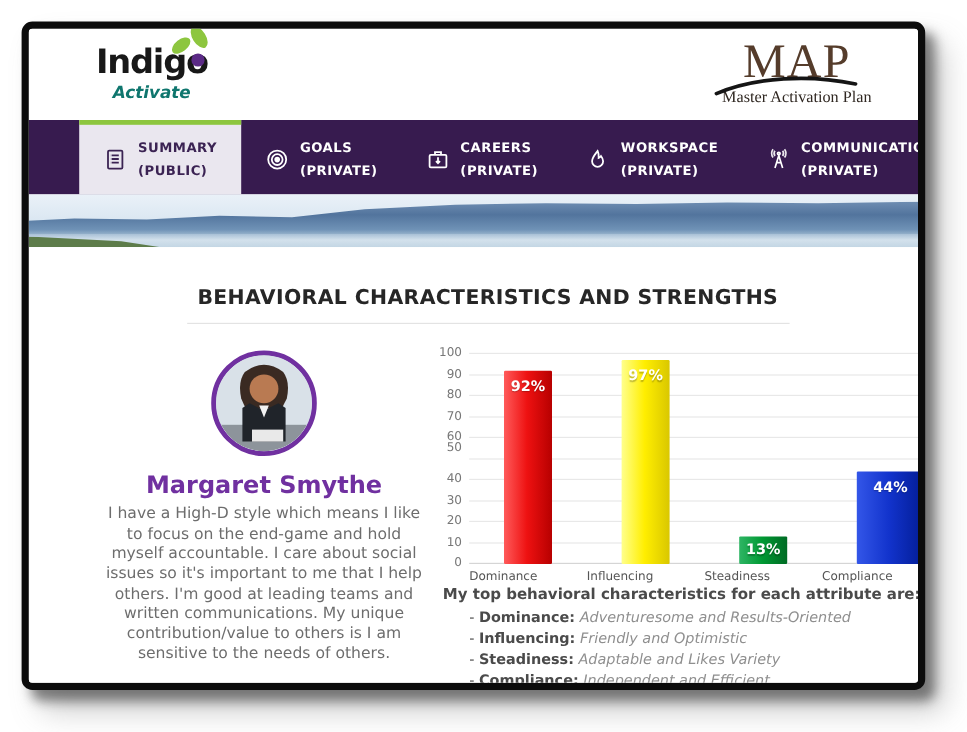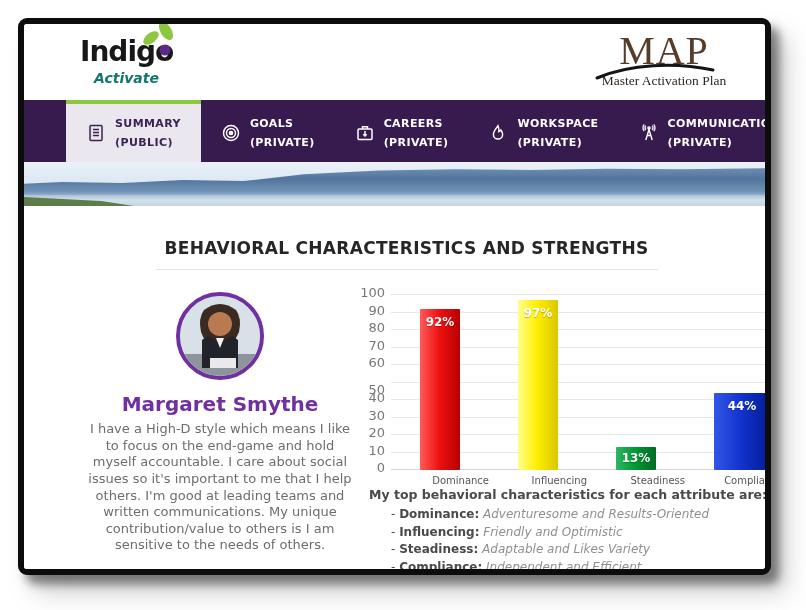--- a/index.html
+++ b/index.html
@@ -50,25 +50,25 @@
   .profile { position:absolute; left:58px; top:86px; width:276px; text-align:center; }
   .avatar { width:88px; height:88px; margin:0 auto; border:4px solid #7030a0; border-radius:50%; overflow:hidden; background:#cfd9e3; }
   .profile-name { margin-top:12px; font-size:20px; font-weight:bold; color:#7030a0; }
   .profile-bio { margin-top:5px; font-size:13px; line-height:1.28; color:#6d6d6d; }
   .sep-dot { width:7px; height:7px; border-radius:50%; background:#5c2d91; margin:16px auto 14px; }
 
   .chart { position:absolute; left:341px; top:89px; }
   .plot { position:relative; margin-left:26px; width:392px; height:175px; }
   .gridline { position:absolute; left:0; right:0; height:1px; background:#e8e8e8; }
   .gridline.zero { background:#d5d5d5; }
-  .ytick { position:absolute; right:100%; padding-right:6px; font-size:13px; color:#777; }
+  .ytick { position:absolute; right:100%; padding-right:6px; font-size:10px; color:#777; }
   .bar { position:absolute; bottom:0; border-radius:1px; }
   .bar-label { position:absolute; left:0; width:100%; text-align:center; color:#fff; font-weight:bold; font-size:12px; text-shadow:0 1px 1px rgba(0,0,0,.25); }
   .cats { display:flex; margin-left:26px; width:392px; margin-top:5px; }
-  .cat { flex:1; text-align:right; font-size:10px; color:#555; }
+  .cat { flex:1; text-align:left; font-size:10px; color:#555; }
 
   .characteristics { position:absolute; left:345px; top:281px; width:400px; }
   .char-heading { font-size:12.5px; font-weight:bold; color:#4a4a4a; }
   .char-list { list-style:none; margin-top:4px; padding-left:22px; }
   .char-list li { font-size:12px; line-height:17.5px; color:#4a4a4a; }
   .char-desc { font-style:italic; color:#8f8f8f; }
 </style>
 </head>
 <body>
 
@@ -208,21 +208,21 @@
           <div class="ytick" style="bottom: -5px;">0</div>
           <div class="gridline" style="bottom: 17.5px;"></div>
           <div class="ytick" style="bottom: 12.5px;">10</div>
           <div class="gridline" style="bottom: 35px;"></div>
           <div class="ytick" style="bottom: 30px;">20</div>
           <div class="gridline" style="bottom: 52.5px;"></div>
           <div class="ytick" style="bottom: 47.5px;">30</div>
           <div class="gridline" style="bottom: 70px;"></div>
           <div class="ytick" style="bottom: 65px;">40</div>
           <div class="gridline" style="bottom: 87.5px;"></div>
-          <div class="ytick" style="bottom: 73px;">50</div>
+          <div class="ytick" style="bottom: 91px;">50</div>
           <div class="gridline" style="bottom: 105px;"></div>
           <div class="ytick" style="bottom: 100px;">60</div>
           <div class="gridline" style="bottom: 122.5px;"></div>
           <div class="ytick" style="bottom: 117.5px;">70</div>
           <div class="gridline" style="bottom: 140px;"></div>
           <div class="ytick" style="bottom: 135px;">80</div>
           <div class="gridline" style="bottom: 157.5px;"></div>
           <div class="ytick" style="bottom: 152.5px;">90</div>
           <div class="gridline" style="bottom: 175px;"></div>
           <div class="ytick" style="bottom: 170px;">100</div>

